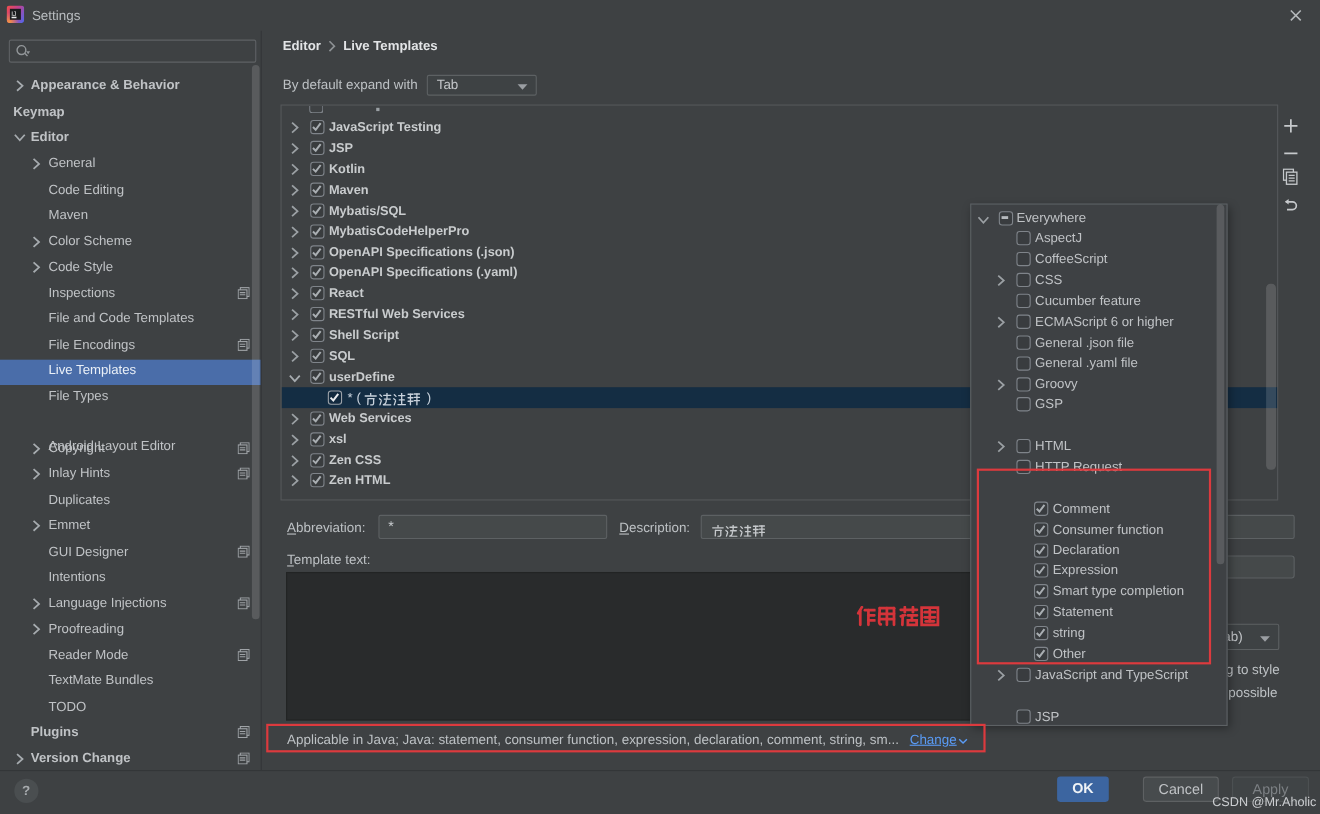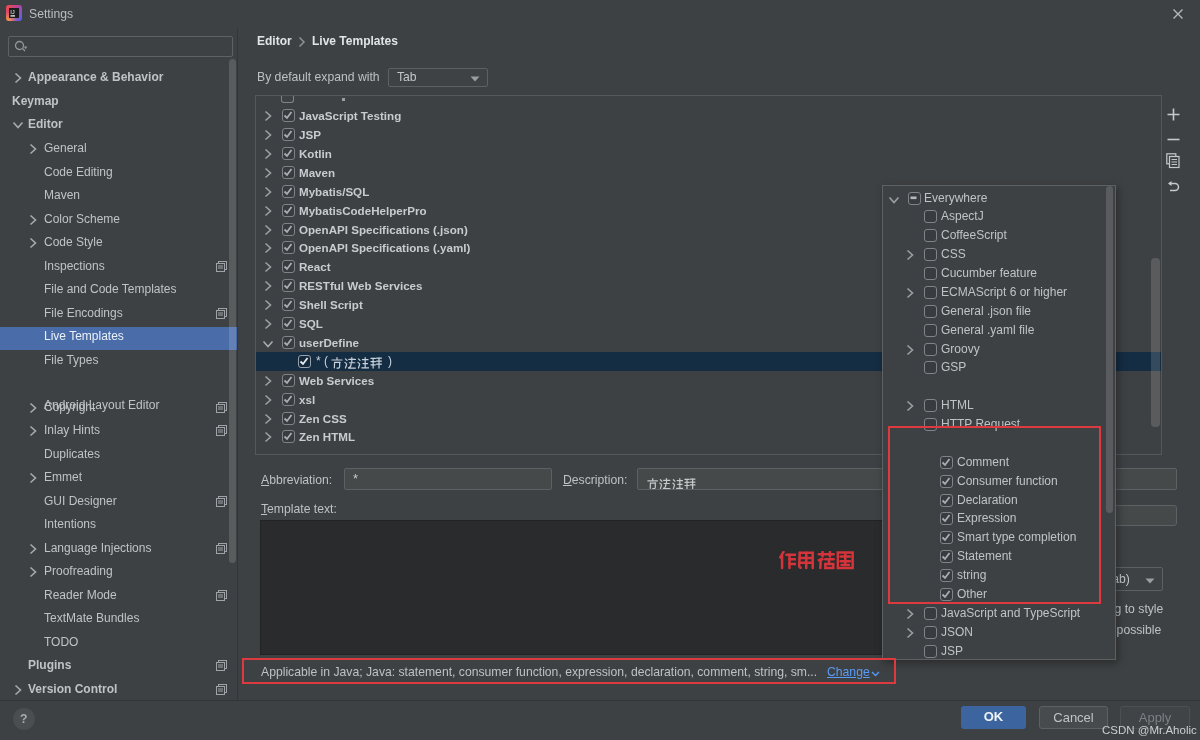--- a/index.html
+++ b/index.html
@@ -202,21 +202,21 @@
     <svg class="abs" style="left:216px;top:6px;" width="11" height="11">
       <rect x="2.5" y="0.5" width="8" height="8" fill="none" stroke="#9fa3a7" stroke-width="1"></rect>
       <rect x="0.5" y="2.5" width="8" height="8" fill="#3e4143" stroke="#9fa3a7" stroke-width="1"></rect>
       <path d="M2 5 h5 M2 7 h5" stroke="#9fa3a7" stroke-width="1"></path>
     </svg>
   </div>
 <div class="srow b" style="top:677.5px;">
     <svg class="ch" style="left:14px;top:6px;" width="8" height="12">
       <path d="M1.5 1.5 L6.5 6 L1.5 10.5" fill="none" stroke="#a6abaf" stroke-width="1.6"></path>
     </svg>
-    <span style="position:absolute;left:28px;">Version Control</span>
+    <span style="position:absolute;left:28px;">Version Change</span>
     <svg class="abs" style="left:216px;top:6px;" width="11" height="11">
       <rect x="2.5" y="0.5" width="8" height="8" fill="none" stroke="#9fa3a7" stroke-width="1"></rect>
       <rect x="0.5" y="2.5" width="8" height="8" fill="#3e4143" stroke="#9fa3a7" stroke-width="1"></rect>
       <path d="M2 5 h5 M2 7 h5" stroke="#9fa3a7" stroke-width="1"></path>
     </svg>
   </div>
 <div class="thumb" style="left:229px;top:59px;width:7px;height:504px;"></div>
 <div class="abs" style="left:237px;top:28px;width:1px;height:672px;background:#333638;"></div>
 
 <div class="txt b" style="left:257px;top:32px;color:#e2e4e6;font-size:12px;">Editor</div>
@@ -671,27 +671,20 @@
       </span>
       <span style="position:absolute;left:74px;">Other</span>
     </div>
 <div class="prow" style="left:0;top:417.85999999999996px;">
       <svg class="ch" style="left:23px;top:4px;" width="8" height="12">
         <path d="M1.5 1.5 L6.5 6 L1.5 10.5" fill="none" stroke="#9ba0a4" stroke-width="1.6"></path>
       </svg>
       <span class="cb" style="left:41px;top:3px;border-color:#7f848a;"></span>
       <span style="position:absolute;left:58px;">JavaScript and TypeScript</span>
     </div>
-<div class="prow" style="left:0;top:436.73999999999995px;">
-      <svg class="ch" style="left:23px;top:4px;" width="8" height="12">
-        <path d="M1.5 1.5 L6.5 6 L1.5 10.5" fill="none" stroke="#9ba0a4" stroke-width="1.6"></path>
-      </svg>
-      <span class="cb" style="left:41px;top:3px;border-color:#7f848a;"></span>
-      <span style="position:absolute;left:58px;">JSON</span>
-    </div>
 <div class="prow" style="left:0;top:455.61999999999995px;">
       <span class="cb" style="left:41px;top:3px;border-color:#7f848a;"></span>
       <span style="position:absolute;left:58px;">JSP</span>
     </div>
 <div class="thumb" style="left:223px;top:0px;width:7px;height:327px;"></div>
 </div>
 <div class="red" style="left:888px;top:426px;width:213px;height:178px;"></div>
 <div class="red" style="left:242px;top:658px;width:654px;height:26px;"></div>
 <div class="abs" style="left:777px;top:551px;"><svg width="18.5" height="18.5" style="vertical-align:-2px;margin:0 0.5px;">
       <path d="M5.55 0.925 L2.2199999999999998 6.475" fill="none" stroke="#d4343a" stroke-width="2.5" stroke-linecap="round"></path>
@@ -720,16 +713,16 @@
       <path d="M1.85 1.48 L16.650000000000002 1.48 L16.650000000000002 17.02 L1.85 17.02 Z" fill="none" stroke="#d4343a" stroke-width="2.5" stroke-linecap="round"></path>
       <path d="M4.625 5.55 L13.875 5.55" fill="none" stroke="#d4343a" stroke-width="2.5" stroke-linecap="round"></path>
       <path d="M9.25 3.33 L9.25 13.875" fill="none" stroke="#d4343a" stroke-width="2.5" stroke-linecap="round"></path>
       <path d="M4.625 10.175 L13.875 10.175" fill="none" stroke="#d4343a" stroke-width="2.5" stroke-linecap="round"></path>
       <path d="M5.55 13.875 L12.95 13.875" fill="none" stroke="#d4343a" stroke-width="2.5" stroke-linecap="round"></path>
     </svg></div>
 
 <div class="abs" style="left:0;top:700px;width:1200px;height:1px;background:#333638;"></div>
 <div class="abs" style="left:13px;top:708px;width:22px;height:22px;border-radius:50%;background:#4a4e50;"></div>
 <div class="txt" style="left:20px;top:710px;color:#a8acaf;font-weight:bold;">?</div>
-<div class="btn" style="left:961px;top:706px;width:65px;background:#3c65a0;color:#eef2f6;font-weight:bold;">OK</div>
+<div class="btn" style="left:961px;top:706px;width:47px;background:#3c65a0;color:#eef2f6;font-weight:bold;">OK</div>
 <div class="btn" style="left:1039px;top:706px;width:69px;background:#474b4d;border:1px solid #5e6163;">Cancel</div>
 <div class="btn" style="left:1120px;top:706px;width:70px;background:#404446;border:1px solid #4c5052;color:#7c8084;">Apply</div>
 <div class="txt" style="left:1102px;top:721px;font-size:11.5px;color:#ccced1;">CSDN @Mr.Aholic</div>
 
 </body></html>

